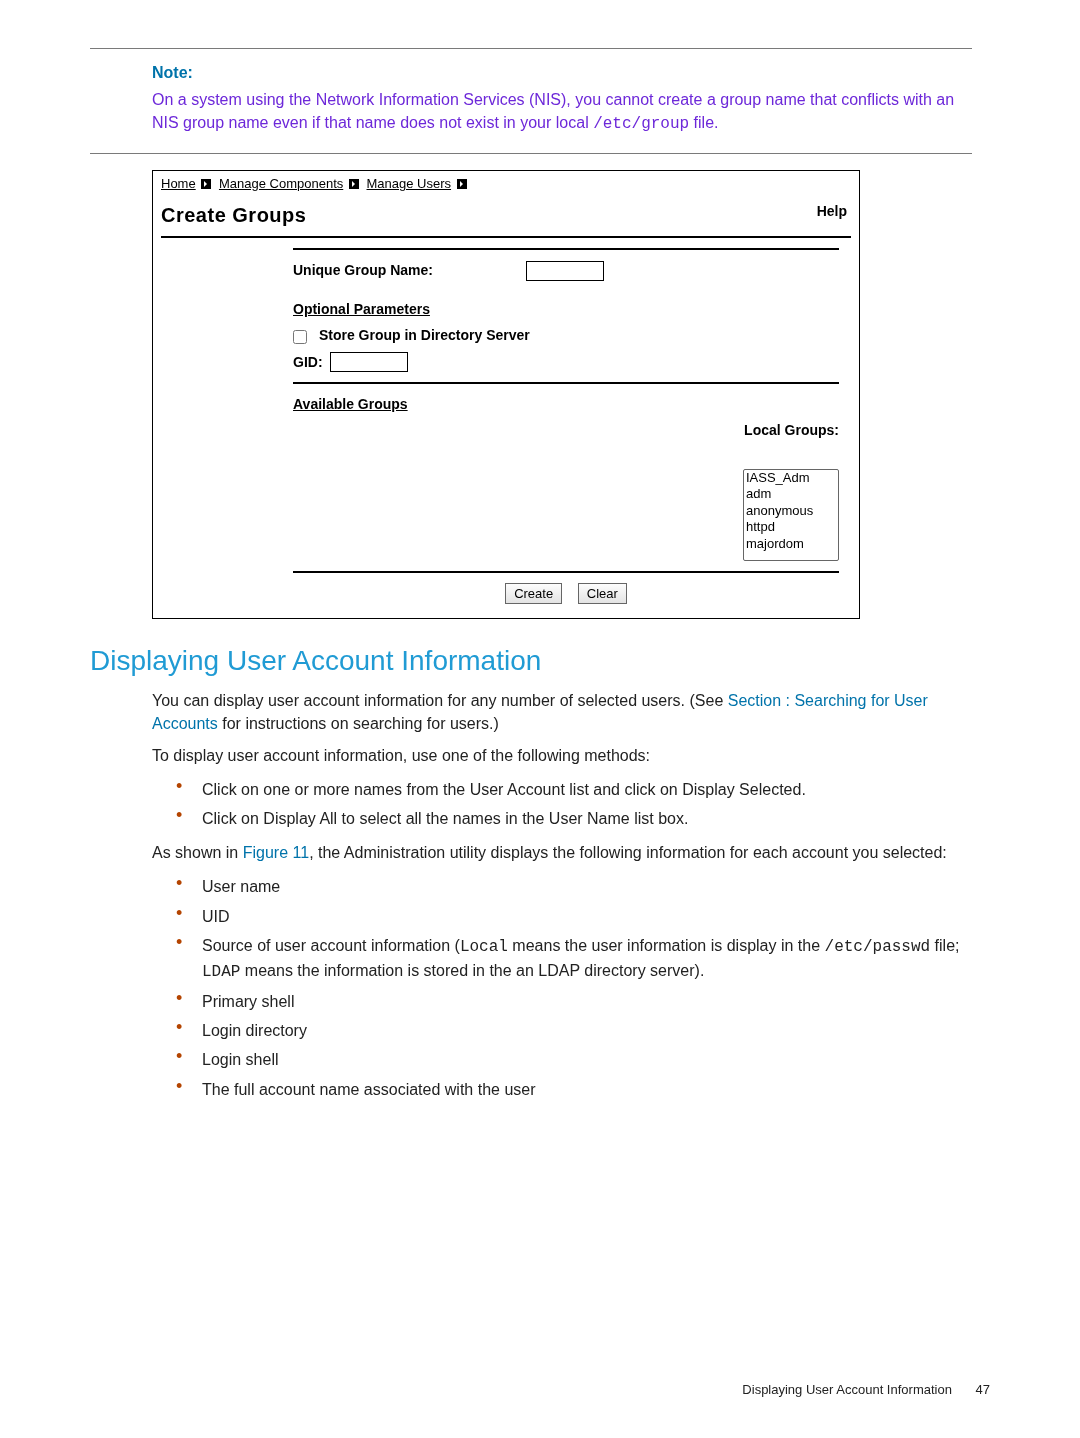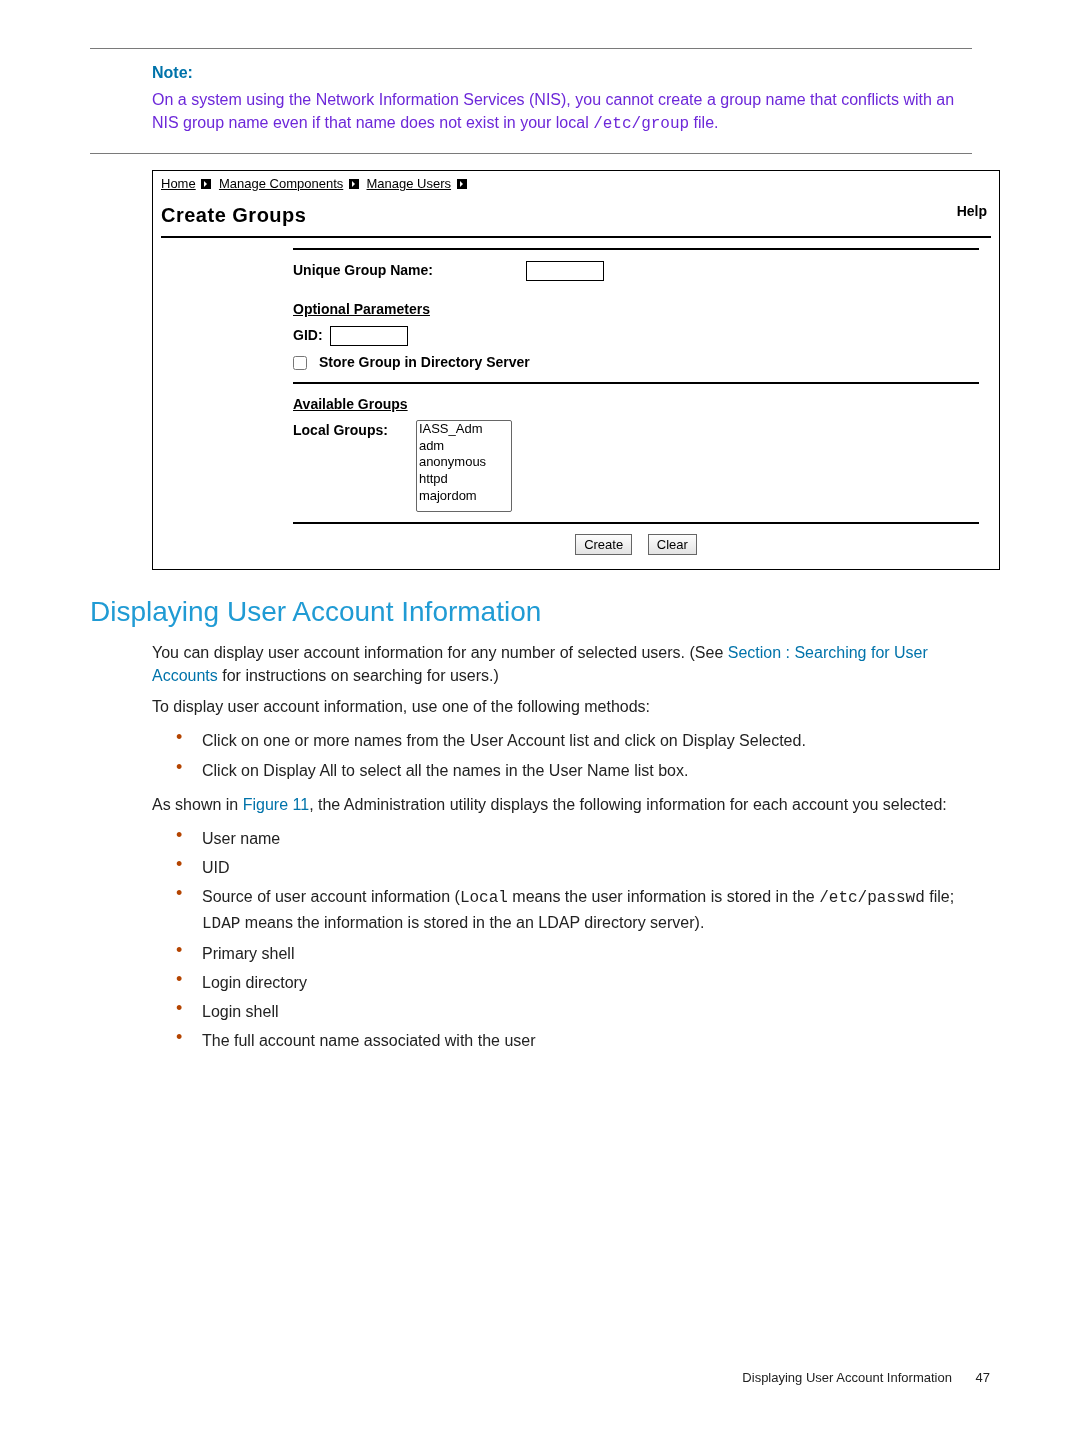--- a/index.html
+++ b/index.html
@@ -21,21 +21,21 @@
   .hr-top { border-top: 1px solid #7a7a7a; margin: 0 0 12px 0; }
   .hr-thin { border-top: 1px solid #7a7a7a; margin: 16px 0 8px 0; }
   .note-label { color: #0073aa; font-weight: 600; margin: 6px 0 4px 62px; }
   .note-body  { margin: 2px 0 0 62px; color:#6d28d9; }
   .figure-caption { color:#0073aa; font-weight:600; margin:10px 0 6px 62px; font-size:15px;}
   .mono { font-family: "Courier New", monospace; }
   
   .screenshot {
     border: 1.5px solid #000;
     margin: 16px 0 0 62px;
-    width: 848px;
+    width: 708px;
     box-sizing: border-box;
     font-family: Arial, Helvetica, sans-serif;
     font-size: 14px;
   }
   .screenshot .crumb { padding: 4px 8px 2px 8px; font-size:13px; }
   .screenshot .crumb a { color:#000; text-decoration: underline; }
   .screenshot .dot {
     display:inline-block; width:10px; height:10px; background:#000; border-radius:0;
     vertical-align: middle; margin:0 4px 1px 2px; position:relative;
   }
@@ -83,21 +83,21 @@
   .link { color:#0073aa; }
   ul.bullets { margin:4px 0 8px 82px; padding:0; }
   ul.bullets li {
     list-style:none; position:relative; padding:3px 0 3px 30px; color:#222;
   }
   ul.bullets li::before {
     content:"•"; color:#b44400; position:absolute; left:4px; top:2px; font-size:18px;
     line-height:1;
   }
   .footer {
-    position:absolute; bottom:50px; right:90px; font-size:13px; color:#222;
+    position:absolute; bottom:38px; right:90px; font-size:13px; color:#222;
   }
   .footer .pg { margin-left:20px; }
 </style>
 </head>
 <body>
 
 <div class="page">
 
   <div class="hr-top"></div>
 
@@ -130,33 +130,33 @@
       <div class="row">
         <span class="lbl">Unique Group Name:</span>
         &nbsp;&nbsp;&nbsp;&nbsp;&nbsp;&nbsp;&nbsp;&nbsp;&nbsp;&nbsp;&nbsp;&nbsp;&nbsp;&nbsp;&nbsp;&nbsp;&nbsp;&nbsp;&nbsp;&nbsp;&nbsp;&nbsp;
         <input type="text" style="width: 78px;">
       </div>
 
       <div class="row" style="margin-top:18px">
         <span class="section-h">Optional Parameters</span>
       </div>
       <div class="row">
+        <input type="checkbox" style="">
+        <span class="lbl">Store Group in Directory Server</span>
+      </div>
+      <div class="row">
         <span class="lbl">GID:</span>
         <input type="text" style="width: 78px; margin-left: 4px;">
       </div>
-      <div class="row">
-        <input type="checkbox" style="">
-        <span class="lbl">Store Group in Directory Server</span>
-      </div>
       <hr class="sec">
 
       <div class="row">
         <span class="section-h">Available Groups</span>
       </div>
-      <div class="row" style="display:flex; align-items:flex-start; gap:28px; margin-top:6px;">
+      <div class="row" style="display:flex; align-items:flex-end; gap:28px; margin-top:6px;flex-direction:column;">
         <span class="lbl">Local Groups:</span>
         <select multiple="" size="5">
           <option>IASS_Adm</option>
           <option>adm</option>
           <option>anonymous</option>
           <option>httpd</option>
           <option>majordom</option>
         </select>
       </div>
       <hr class="sec">
@@ -183,21 +183,21 @@
   </ul>
 
   <div class="para">
     <span>As shown in </span><span class="link">Figure 11</span><span>, the Administration utility displays the following information for each account you selected:</span>
   </div>
 
   <ul class="bullets">
     <li>User name</li>
     <li>UID</li>
     <li>
-      <span>Source of user account information (</span><span class="mono">Local</span><span> means the user information is stored in the </span><span class="mono">/etc/passwd</span><span> file; </span><span class="mono">LDAP</span><span> means the information is stored in the an LDAP directory server).</span>
+      <span>Source of user account information (</span><span class="mono">Local</span><span> means the user information is display in the </span><span class="mono">/etc/passwd</span><span> file; </span><span class="mono">LDAP</span><span> means the information is stored in the an LDAP directory server).</span>
     </li>
     <li>Primary shell</li>
     <li>Login directory</li>
     <li>Login shell</li>
     <li>The full account name associated with the user</li>
   </ul>
 
   <div class="footer">
     <span>Displaying User Account Information</span>
     <span class="pg">47</span>

